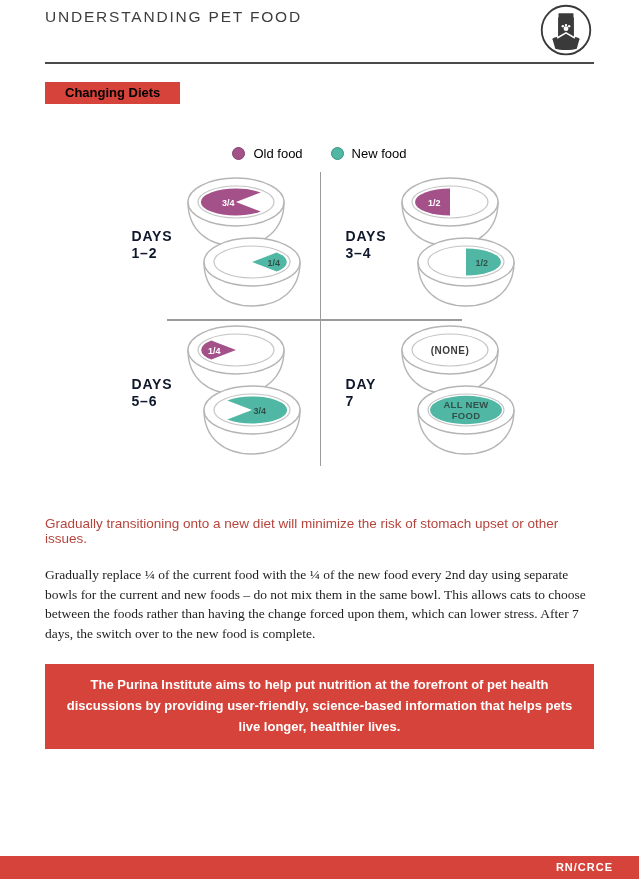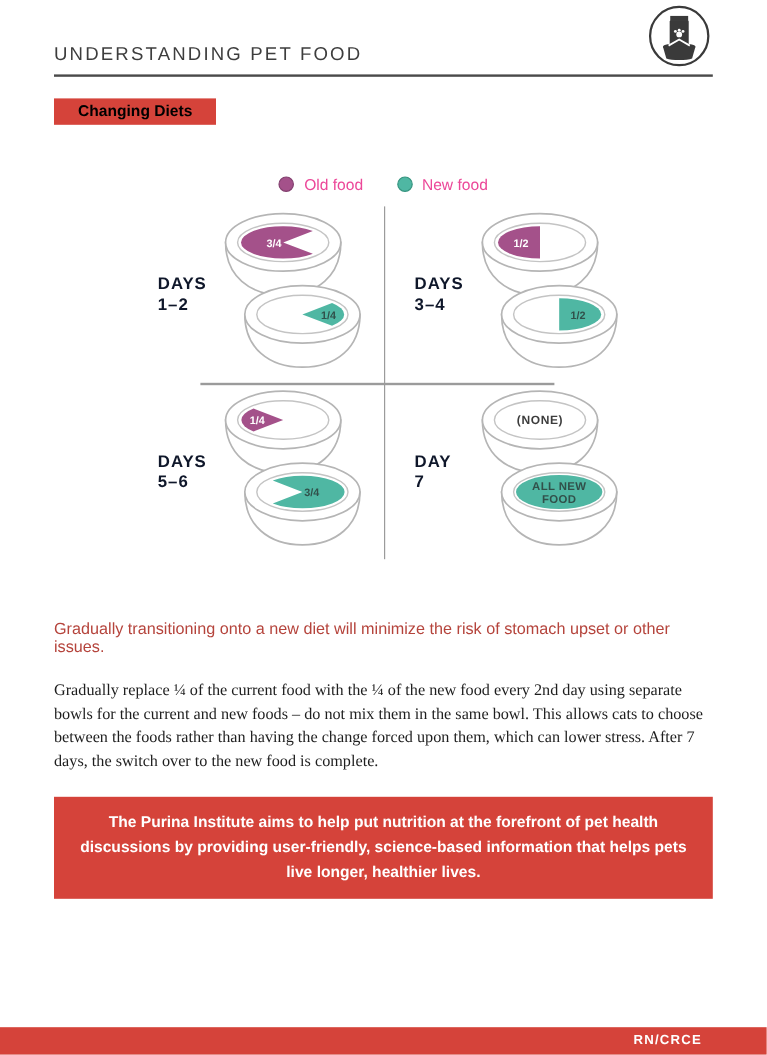--- a/index.html
+++ b/index.html
@@ -4,48 +4,48 @@
 <style>
   html,body{margin:0;padding:0;}
   body{
     width:639px;height:879px;position:relative;background:#fff;overflow:hidden;
     font-family:"Liberation Sans",sans-serif;color:#3d3d3d;
     --red:#d5433a;--callout:#b5443c;--old:#a4518a;--new:#4fb7a3;--divider:#9b9b9b;
   }
   .content{padding:0 45px;}
   
   .hdr{display:flex;justify-content:space-between;align-items:flex-start;padding-top:3px;}
-  .hdr-title{font-size:15.5px;letter-spacing:1.8px;color:#3d3d3d;margin-top:34px;font-weight:400;}
+  .hdr-title{font-size:15.5px;letter-spacing:1.8px;color:#3d3d3d;margin-top:5px;font-weight:400;}
   .hdr-icon svg{display:block;}
   .rule{border:none;border-top:2px solid #4a4a4a;margin:3px 0 0;}
   
   .badge{display:inline-block;background:var(--red);color:#000000;font-weight:bold;font-size:13px;padding:3px 20px 4px;margin-top:18px;}
   h1{font-size:35px;font-weight:bold;color:#3e3e3e;letter-spacing:-0.5px;margin:25px 0 0;white-space:nowrap;}
   
-  .legend{display:flex;justify-content:center;gap:28px;margin-top:42px;font-size:13px;color:#ec4899;align-items:center;}
+  .legend{display:flex;justify-content:center;gap:28px;margin-top:42px;font-size:13px;color:#000000;align-items:center;}
   .legend-item{display:flex;align-items:center;gap:8px;}
   .dot{width:13px;height:13px;border-radius:50%;box-sizing:border-box;}
   .dot-old{background:var(--old);border:1.5px solid #83406f;}
   .dot-new{background:var(--new);border:1.5px solid #35947f;}
   
   .diagram{width:510px;height:296px;margin:10px auto 0;position:relative;display:grid;grid-template-columns:1fr 1fr;grid-template-rows:1fr 1fr;}
   .diagram::before{content:'';position:absolute;left:50%;top:1px;bottom:1px;width:1.5px;background:var(--divider);}
   .diagram::after{content:'';position:absolute;top:50%;left:20%;width:58%;height:1.5px;background:var(--divider);}
   .quad{display:flex;align-items:center;}
   .q-left{justify-content:flex-end;padding-right:12px;}
   .q-right{justify-content:flex-start;padding-left:26px;}
   .qlabel{font-weight:bold;font-size:14px;color:#0f172a;letter-spacing:0.8px;line-height:1.25;width:52px;}
   svg.bowls text{font-family:"Liberation Sans",sans-serif;font-weight:bold;}
   
   .callout{margin-top:49px;color:var(--callout);font-size:13.5px;}
   .body-text{margin-top:19px;}
   .body-text p{font-family:"Liberation Serif",serif;font-size:13.5px;line-height:1.45;color:#1e1e1e;margin:0 0 9px;}
   .info-box{margin-top:21px;background:var(--red);color:#fff;text-align:center;font-size:13px;font-weight:bold;line-height:1.6;padding:11px 20px;}
   
-  .footbar{position:absolute;bottom:0;left:0;right:0;height:23px;background:var(--red);color:#fff;font-size:11px;font-weight:bold;letter-spacing:1px;line-height:23px;text-align:right;padding-right:54px;box-sizing:border-box;}
+  .footbar{position:absolute;bottom:0;left:0;right:0;height:23px;background:var(--red);color:#fff;font-size:11px;font-weight:bold;letter-spacing:1px;line-height:23px;text-align:right;padding-right:26px;box-sizing:border-box;}
 </style>
 </head>
 <body>
 
 <div class="content">
 
   <div class="hdr">
     <div class="hdr-title">UNDERSTANDING PET FOOD</div>
     <div class="hdr-icon">
       <svg width="56" height="56" viewBox="0 0 60 60">

